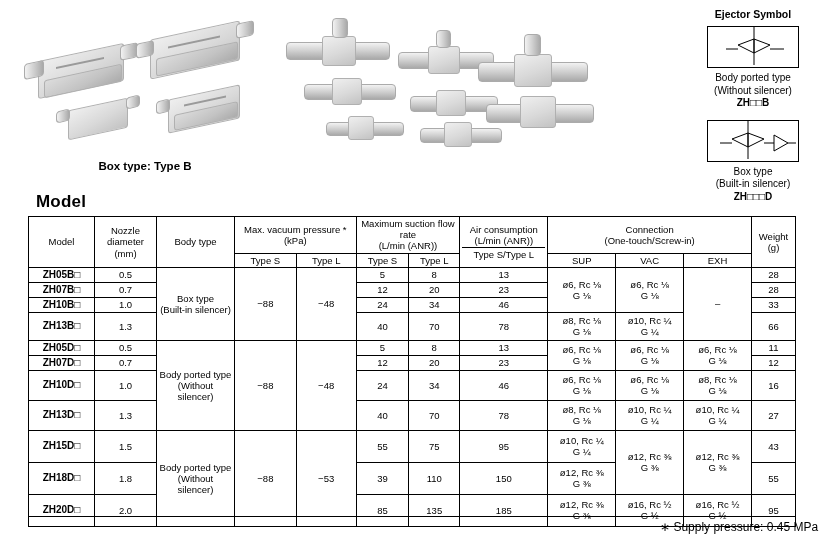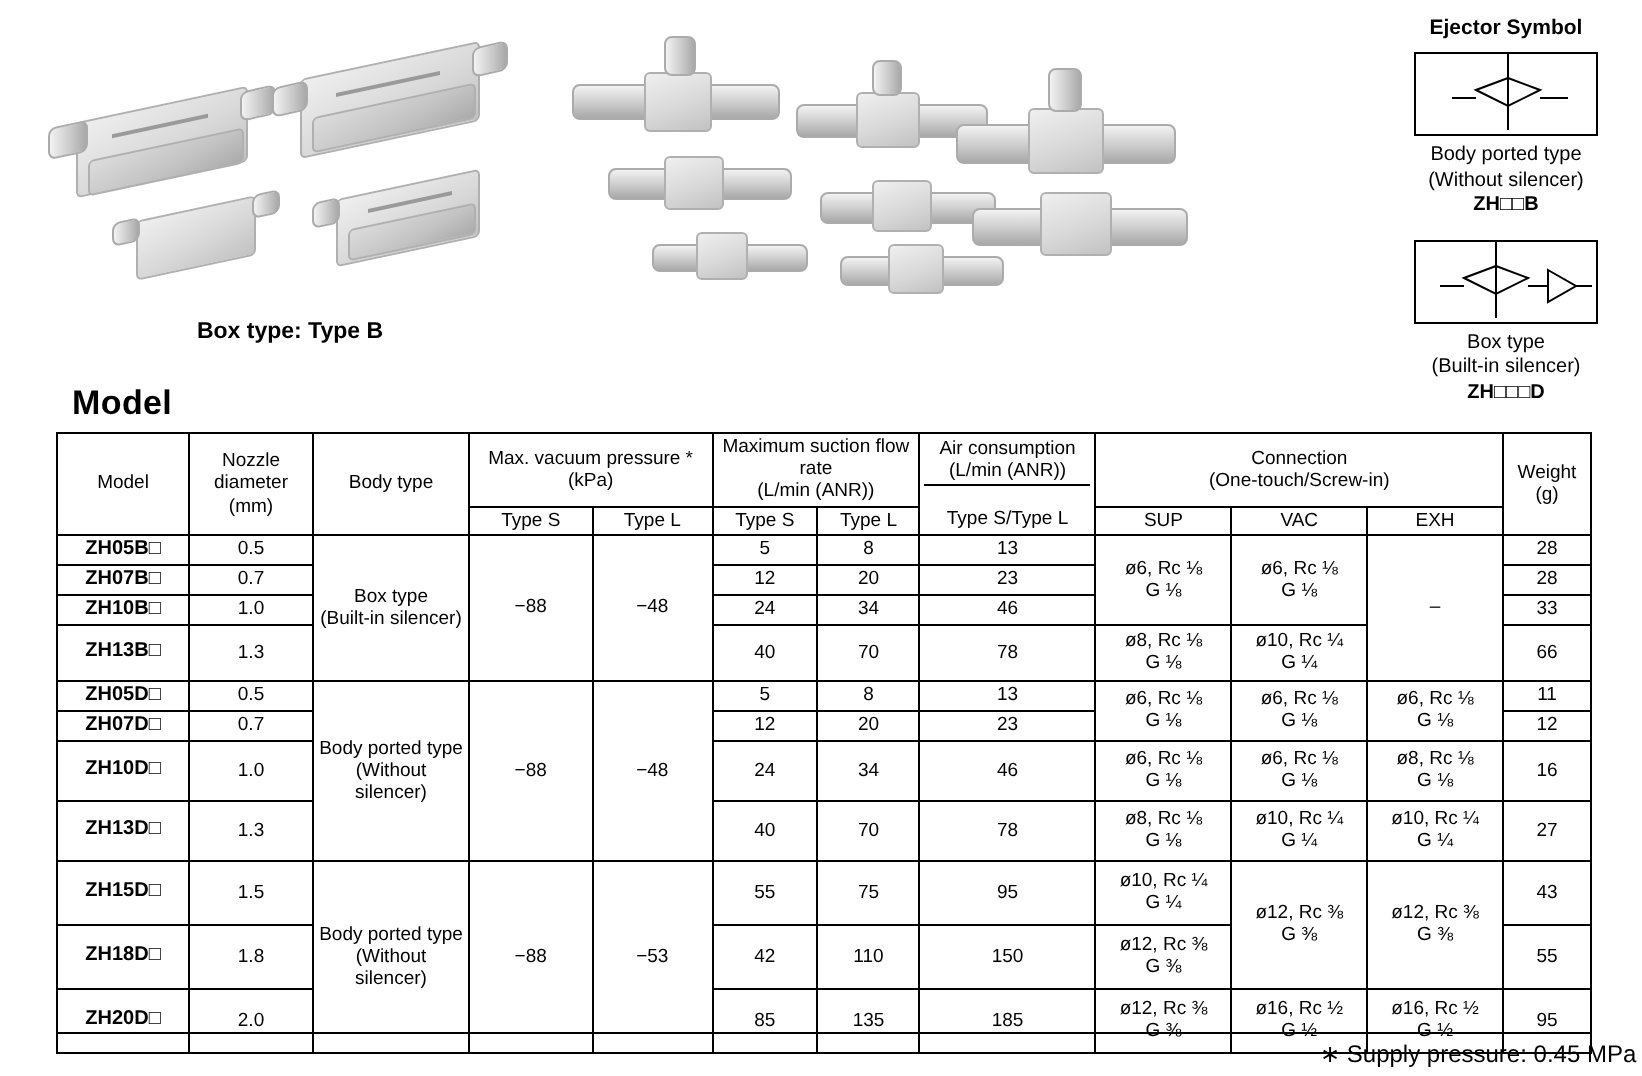--- a/index.html
+++ b/index.html
@@ -196,21 +196,21 @@
           <div>Max. vacuum pressure *</div>
           <div>(kPa)</div>
         </th>
         <th colspan="2" style="width:104px;margin-left:15px;">
           <div>Maximum suction flow rate</div>
           <div>(L/min (ANR))</div>
         </th>
         <th rowspan="2" style="width:88px;">
           <div>Air consumption</div>
           <div>(L/min (ANR))</div>
-          <div style="border-top:1px solid #000; margin-top:1px; padding-top:11px;">Type S/Type L</div>
+          <div style="border-top:1px solid #000; margin-top:1px; padding-top:1px;">Type S/Type L</div>
         </th>
         <th colspan="3" style="width:204px;">
           <div>Connection</div>
           <div>(One-touch/Screw-in)</div>
         </th>
         <th rowspan="2" style="width:44px;">
           <div>Weight</div>
           <div>(g)</div>
         </th>
       </tr>
@@ -379,21 +379,21 @@
           </td>
         <td rowspan="2" class="nowrap">
             <div>ø12, Rc ⅜</div>
             <div>G ⅜</div>
           </td>
         <td>43</td>
       </tr>
       <tr style="height:32px;">
         <td class="model-cell">ZH18D□</td>
         <td>1.8</td>
-        <td>42</td>
+        <td>39</td>
         <td>110</td>
         <td>150</td>
         <td class="nowrap">
             <div>ø12, Rc ⅜</div>
             <div>G ⅜</div>
           </td>
         <td>55</td>
       </tr>
       <tr style="height:32px;">
         <td class="model-cell">ZH20D□</td>

